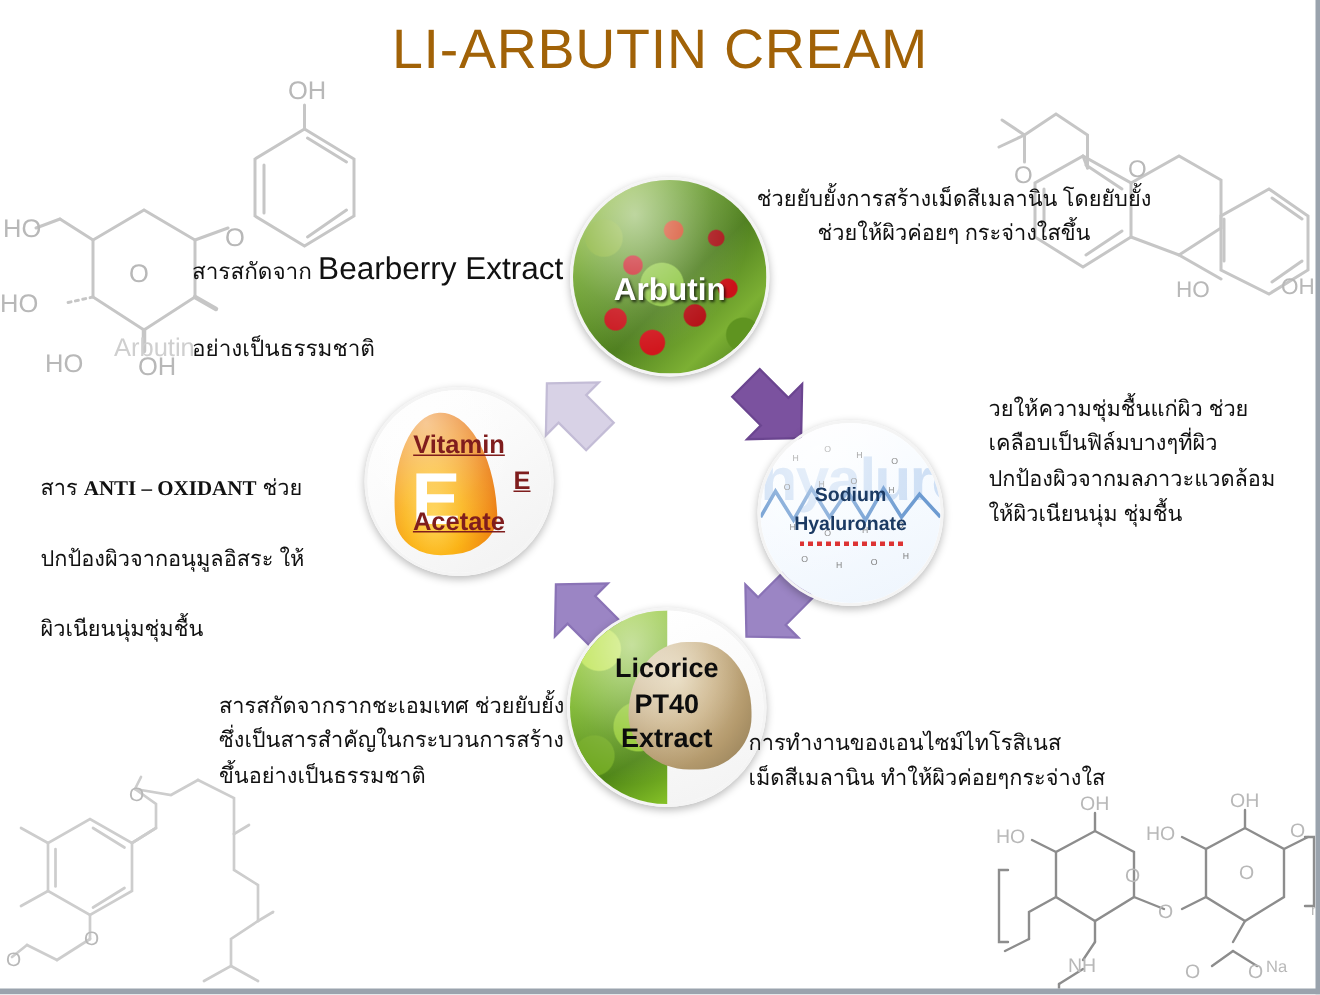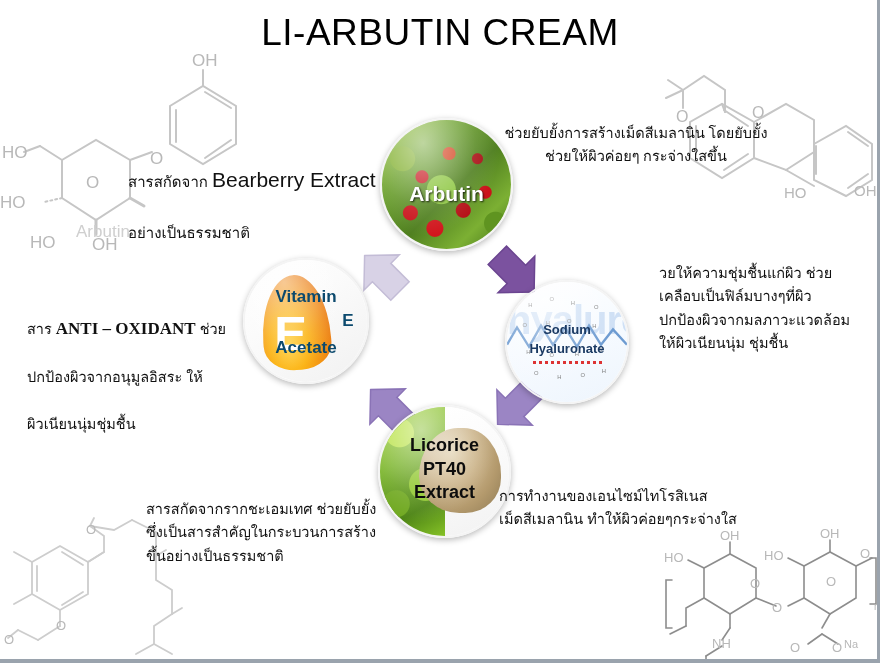--- a/index.html
+++ b/index.html
@@ -19,21 +19,21 @@
     overflow:hidden;
   }
 
   
   #title{
     position:absolute;left:0;top:12px;width:880px;
     text-align:center;
     font-size:37px;
     font-weight:normal;
     letter-spacing:.5px;
-    color:#000000;
+    color:#a16207;
     font-family:"Liberation Sans", sans-serif;
   }
 
   
   .chem{position:absolute;pointer-events:none;}
   .chem svg{display:block;}
   .chem text{font-family:"Liberation Sans", sans-serif;fill:#b8b8b8;}
 
   
   .circle{
@@ -85,21 +85,21 @@
   #c-vite .drop{
     position:absolute;left:14%;top:12%;width:56%;height:78%;
     background:radial-gradient(ellipse at 38% 72%, #ffd24a 0%, #fbb417 32%, #f08a12 62%, #e36a0c 85%, #cf5406 100%);
     border-radius:52% 52% 48% 48% / 72% 72% 28% 28%;
     transform:rotate(-4deg);
   }
   #c-vite .bigE{
     position:absolute;left:24%;top:40%;font-size:49px;font-weight:bold;
     color:#ffffff;line-height:1;z-index:3;
   }
-  #c-vite .lbl{font-size:17px;color:#0c4a6e;}
+  #c-vite .lbl{font-size:17px;color:#7f1d1d;text-decoration:underline;}
   #c-vite .l1{top:22%;}
   #c-vite .l2{top:42%;padding-left:42px;}
   #c-vite .l3{top:64%;}
 
   
   #c-sodium{left:505px;top:280px;width:124px;height:124px;}
   #c-sodium .bg{
     position:absolute;inset:0;
     background:linear-gradient(160deg,#ffffff 0%,#f7fbff 45%,#eef5fd 100%);
   }
@@ -150,23 +150,23 @@
     position:absolute;
     color:#111111;
     font-family:"Liberation Sans", sans-serif;
     line-height:1.62;
     white-space:pre-line;
   }
   #t-bearberry{left:128px;top:114px;width:285px;font-size:15px;}
   #t-bearberry .en{font-size:21px;font-family:"Liberation Sans", sans-serif;}
   #t-arbutin-r{left:486px;top:122px;width:300px;text-align:center;font-size:14.5px;font-family:Liberation Serif, serif;}
   #t-antiox{left:27px;top:268px;width:240px;font-size:14.5px;}
-  #t-antiox b{font-family:"Liberation Serif", serif;font-weight:bold;font-size:17px;}
+  #t-antiox b{font-family:"Liberation Serif", serif;font-weight:bold;font-size:14px;}
   #t-sodium{left:659px;top:262px;width:218px;font-size:14.5px;}
-  #t-licorice{left:146px;top:498px;width:270px;font-size:14.5px;}
+  #t-licorice{left:146px;top:460px;width:270px;font-size:14.5px;}
   #t-lic-r{left:499px;top:485px;width:265px;font-size:14.5px;}
 </style>
 </head>
 <body>
 
 <div id="slide">
 
   <div class="chem" style="left:0px;top:48px;">
     <svg width="250" height="205" viewBox="0 0 250 205">
       <g stroke="#c6c6c6" stroke-width="2" fill="none" stroke-linecap="round">

